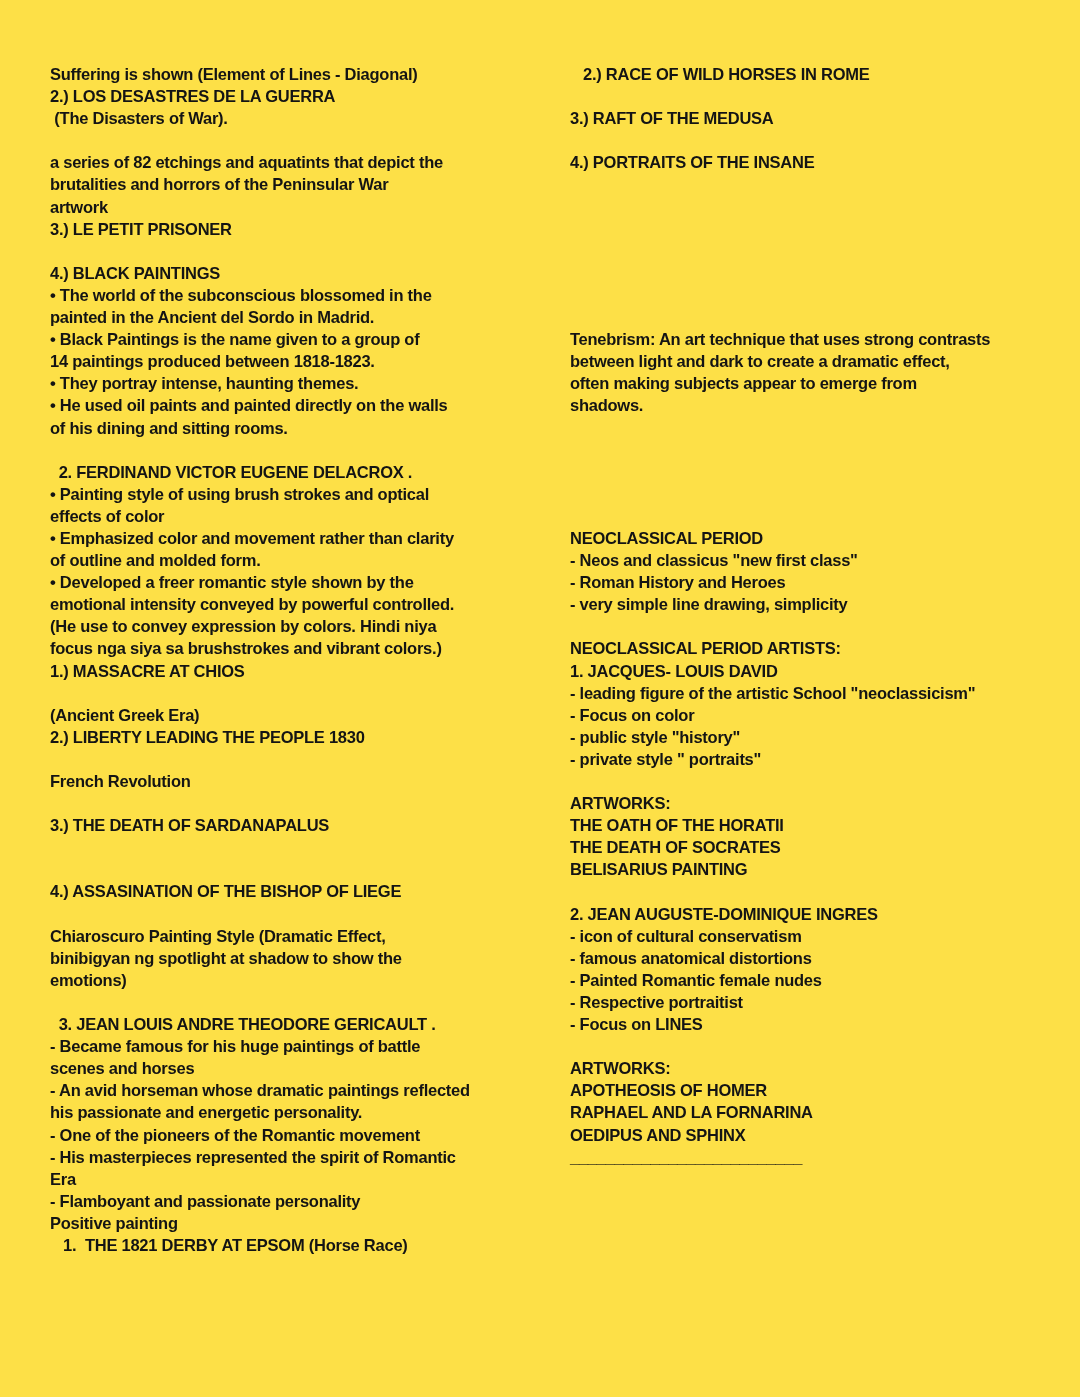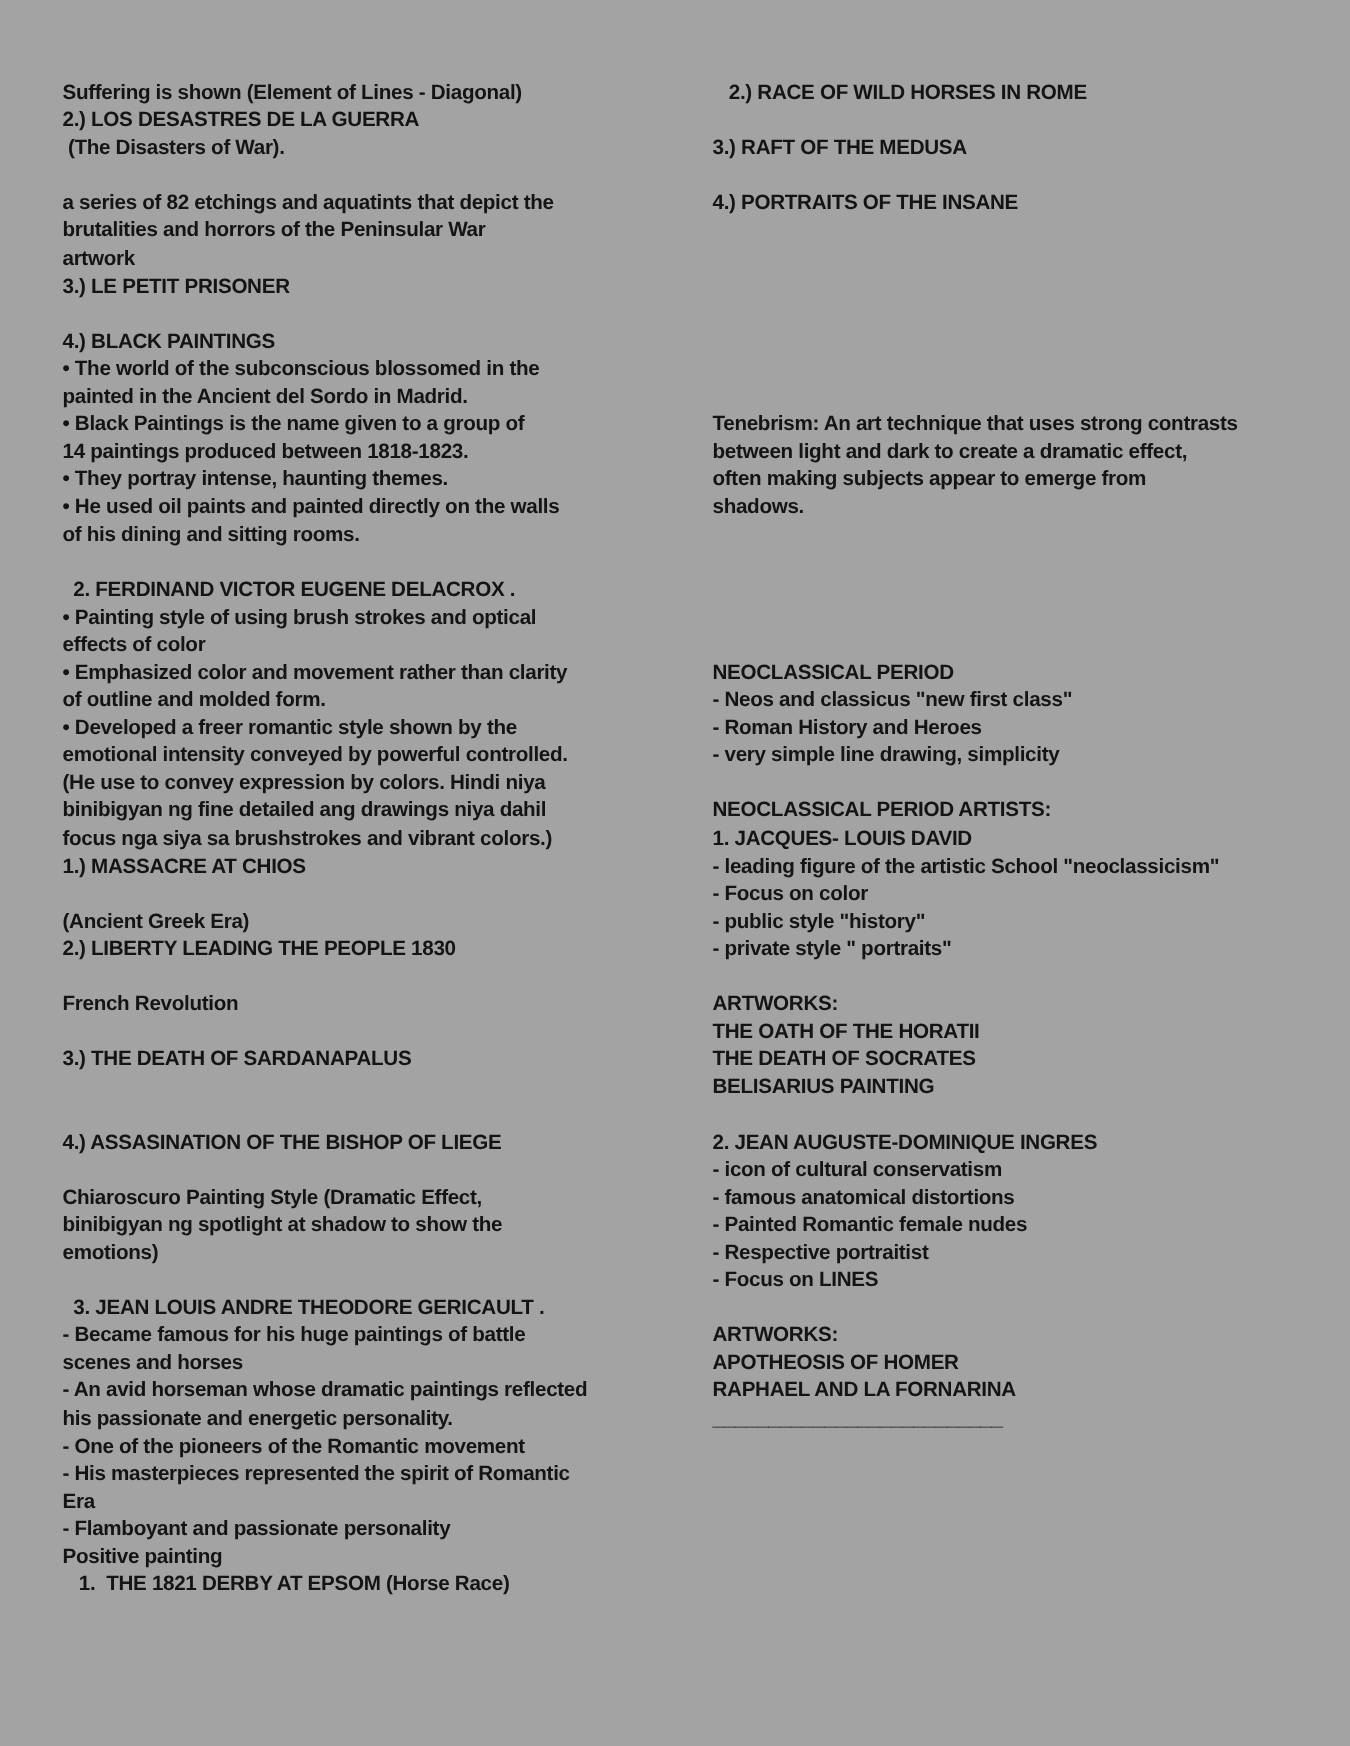--- a/index.html
+++ b/index.html
@@ -4,21 +4,21 @@
 <style>
   html, body {
     margin: 0;
     padding: 0;
     background: #ffffff;
   }
   .page {
     position: relative;
     width: 1080px;
     height: 1397px;
-    background: #a3a3a3;
+    background: #fde047;
     overflow: hidden;
     box-sizing: border-box;
     padding: 63px 0 0 50px;
     display: flex;
     font-family: "Liberation Sans", "DejaVu Sans", sans-serif;
   }
   .column {
     box-sizing: border-box;
   }
   .col-left {
@@ -62,21 +62,20 @@
       <div class="line">of his dining and sitting rooms.</div>
       <div class="line"></div>
       <div class="line">  2. FERDINAND VICTOR EUGENE DELACROX .</div>
       <div class="line">• Painting style of using brush strokes and optical</div>
       <div class="line">effects of color</div>
       <div class="line">• Emphasized color and movement rather than clarity</div>
       <div class="line">of outline and molded form.</div>
       <div class="line">• Developed a freer romantic style shown by the</div>
       <div class="line">emotional intensity conveyed by powerful controlled.</div>
       <div class="line">(He use to convey expression by colors. Hindi niya</div>
-      <div class="line">binibigyan ng fine detailed ang drawings niya dahil</div>
       <div class="line">focus nga siya sa brushstrokes and vibrant colors.)</div>
       <div class="line">1.) MASSACRE AT CHIOS</div>
       <div class="line"></div>
       <div class="line">(Ancient Greek Era)</div>
       <div class="line">2.) LIBERTY LEADING THE PEOPLE 1830</div>
       <div class="line"></div>
       <div class="line">French Revolution</div>
       <div class="line"></div>
       <div class="line">3.) THE DEATH OF SARDANAPALUS</div>
       <div class="line"></div>
@@ -141,15 +140,16 @@
       <div class="line">2. JEAN AUGUSTE-DOMINIQUE INGRES</div>
       <div class="line">- icon of cultural conservatism</div>
       <div class="line">- famous anatomical distortions</div>
       <div class="line">- Painted Romantic female nudes</div>
       <div class="line">- Respective portraitist</div>
       <div class="line">- Focus on LINES</div>
       <div class="line"></div>
       <div class="line">ARTWORKS:</div>
       <div class="line">APOTHEOSIS OF HOMER</div>
       <div class="line">RAPHAEL AND LA FORNARINA</div>
+      <div class="line">OEDIPUS AND SPHINX</div>
       <div class="line">__________________________</div>
     </div>
 </div>
 
 </body></html>

